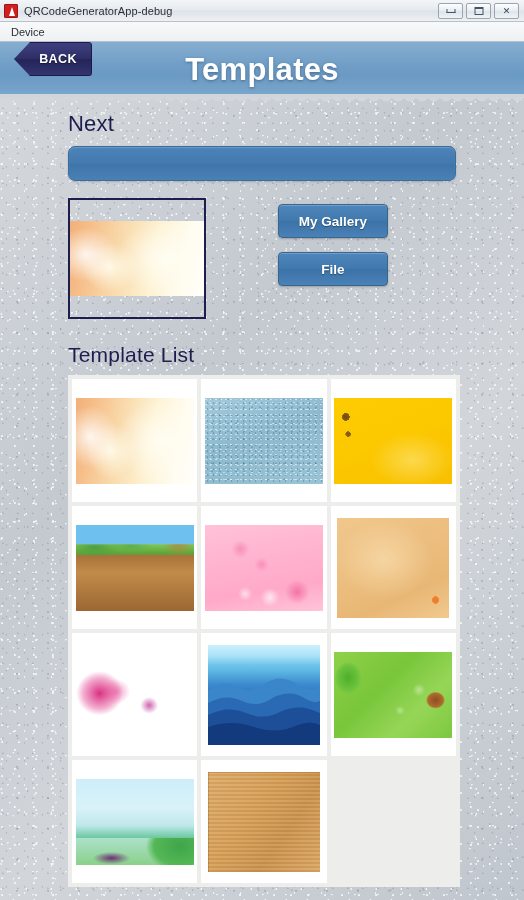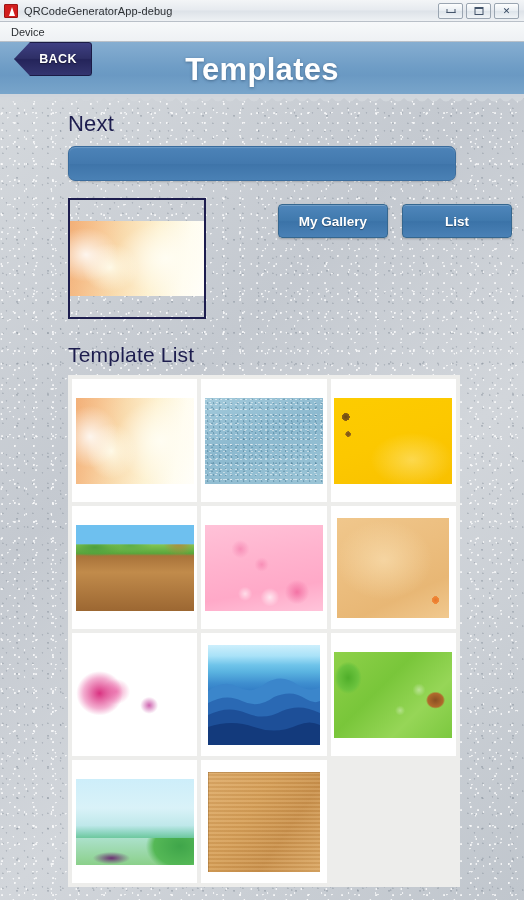--- a/index.html
+++ b/index.html
@@ -229,20 +229,21 @@
   }
   .preview-img {
     width: 134px;
     height: 75px;
   }
 
   .action-buttons {
     margin-left: 72px;
     margin-top: 6px;
     display: flex;
+    flex-direction: column;
     gap: 14px;
   }
   .action-btn {
     width: 110px;
     height: 34px;
     background: linear-gradient(to bottom, #4f86bb 0%, #4079ad 48%, #3b73a8 52%, #4a81b6 100%);
     border: 1px solid #35678f;
     border-radius: 4px;
     color: #ffffff;
     font-size: 13.5px;
@@ -439,21 +440,21 @@
       <div class="section-label">Next</div>
 
       <div class="file-field" title=""></div>
 
       <div class="preview-row">
         <div class="preview-box">
           <div class="preview-img art-peach"></div>
         </div>
         <div class="action-buttons">
           <div class="action-btn">My Gallery</div>
-          <div class="action-btn">List</div>
+          <div class="action-btn">File</div>
         </div>
       </div>
 
       <div class="list-label">Template List</div>
 
       <div class="grid-panel">
 
         <div class="tile">
           <div class="tile-img art-peach"></div>
         </div>

